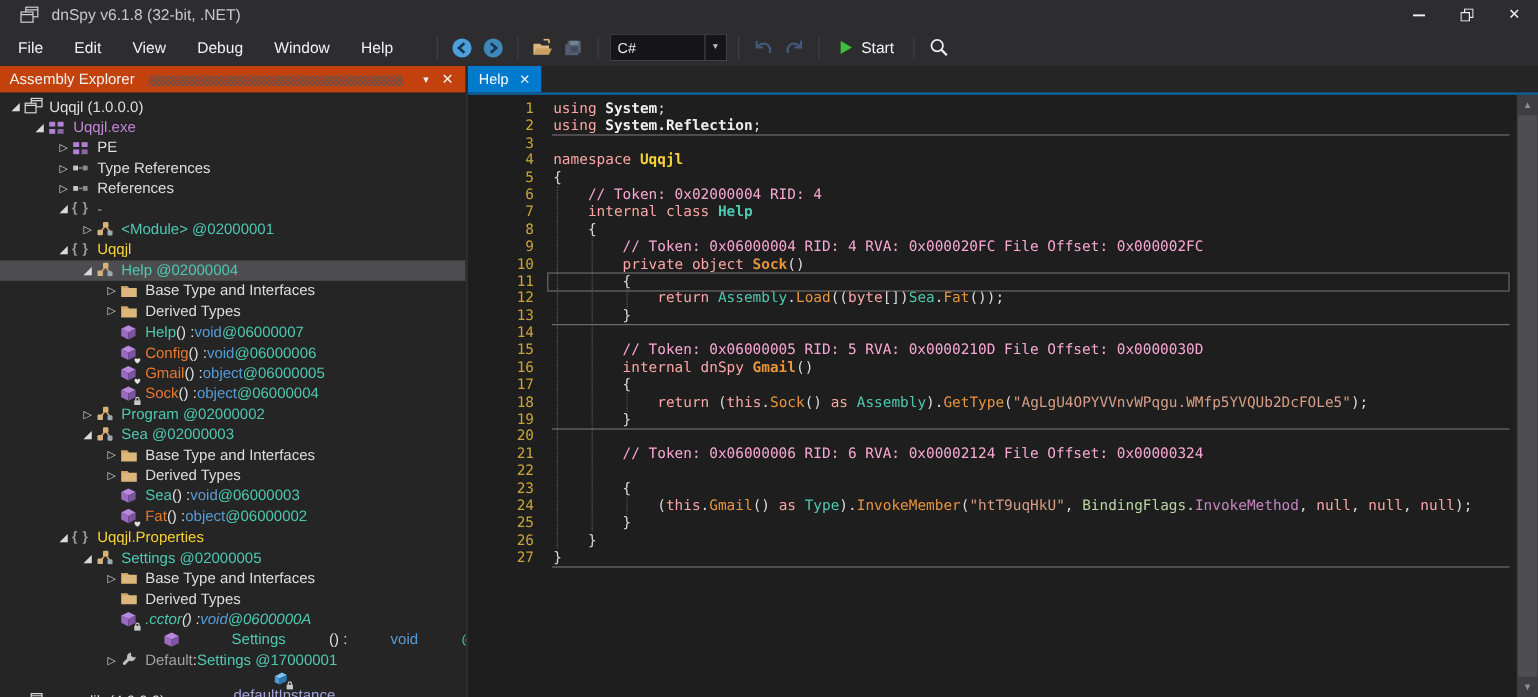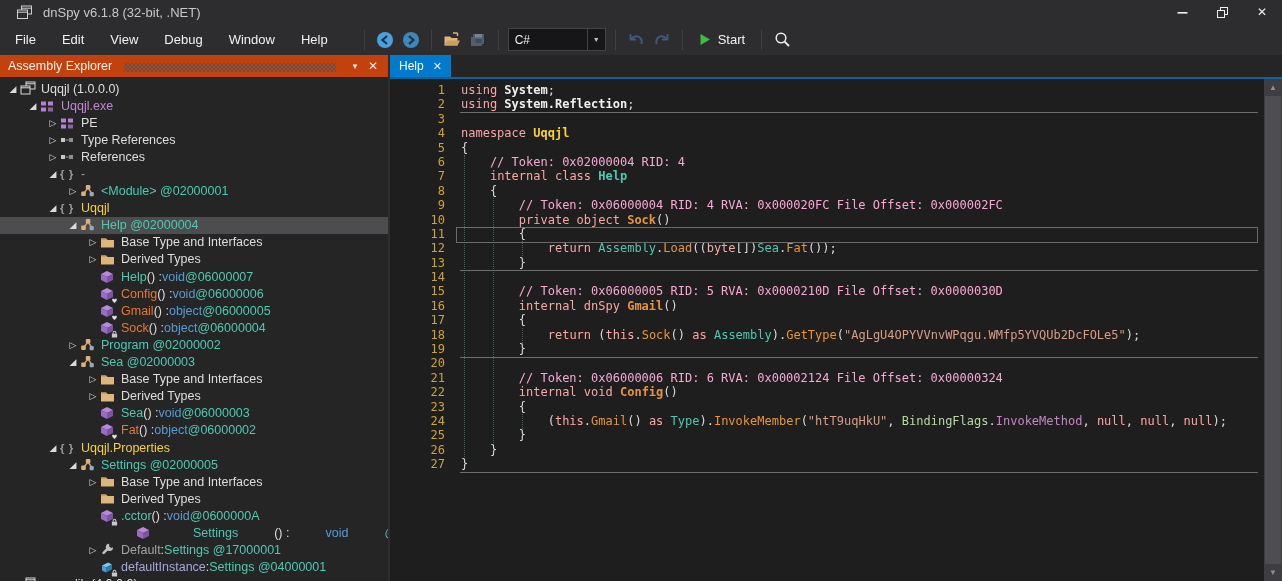--- a/index.html
+++ b/index.html
@@ -484,21 +484,21 @@
         <div class="tree-row" style="padding-left: 86px;">
           <span class="exp"></span>
           <span class="ticon">
             <svg width="15" height="13" viewBox="0 0 15 13">
               <path d="M1 2.5 L6 2.5 L7.5 4 L14 4 L14 11.5 L1 11.5 Z" fill="#DCB67A"></path>
               <path d="M1 2.5 L6 2.5 L7.5 4 L1 4 Z" fill="#C9A061"></path>
             </svg>
           </span>
           <span class="tw">Derived Types</span>
         </div>
-        <div class="tree-row" style="padding-left: 86px;">
+        <div class="tree-row" style="padding-left: 86px; font-style: italic;">
           <span class="exp"></span>
           <span class="ticon">
             <svg width="14" height="14" viewBox="0 0 14 14">
               <path d="M7 1 L13 4 L7 7 L1 4 Z" fill="#B788DB"></path>
               <path d="M1 4 L7 7 L7 13 L1 10 Z" fill="#9A6BC0"></path>
               <path d="M13 4 L7 7 L7 13 L13 10 Z" fill="#7E52A4"></path>
             </svg>
             <span class="ovl"><svg width="7" height="8" viewBox="0 0 8 9">
                 <path d="M2.5 4 V2.8 a1.5 1.5 0 0 1 3 0 V4" fill="none" stroke="#C8C8C8" stroke-width="1.2"></path>
                 <rect x="1" y="4" width="6" height="4.5" fill="#C8C8C8"></rect>
@@ -528,21 +528,21 @@
           <span class="ticon">
             <svg width="14" height="14" viewBox="0 0 14 14">
               <path d="M13 4.2 A3.6 3.6 0 1 1 9.2 0.8 L9.2 3.4 L11.2 5 Z" fill="#C0C0C0"></path>
               <rect x="1.6" y="6.8" width="7.4" height="2.6" rx="1.3" transform="rotate(-45 5.3 8.1)" fill="#C0C0C0"></rect>
             </svg>
           </span>
           <span class="tlgray">Default</span>
           <span class="tw"> : </span>
           <span class="tteal">Settings @17000001</span>
         </div>
-        <div class="tree-row" style="padding-left: 86px;">
+        <div class="tree-row" style="padding-left: 86px; flex-direction: column;">
           <span class="exp"></span>
           <span class="ticon">
             <svg width="14" height="13" viewBox="0 0 14 13">
               <path d="M2 4.5 L8 1.5 L12 3.5 L6 6.5 Z" fill="#7FC6F2"></path>
               <path d="M2 4.5 L6 6.5 L6 11.5 L2 9.5 Z" fill="#4E9CD0"></path>
               <path d="M6 6.5 L12 3.5 L12 8.5 L6 11.5 Z" fill="#2E7AB0"></path>
             </svg>
             <span class="ovl"><svg width="7" height="8" viewBox="0 0 8 9">
                 <path d="M2.5 4 V2.8 a1.5 1.5 0 0 1 3 0 V4" fill="none" stroke="#C8C8C8" stroke-width="1.2"></path>
                 <rect x="1" y="4" width="6" height="4.5" fill="#C8C8C8"></rect>
@@ -597,21 +597,21 @@
           <div class="cline"><span class="ln">12</span><span class="lt"><span class="tk-p">            </span><span class="tk-k">return </span><span class="tk-t">Assembly</span><span class="tk-p">.</span><span class="tk-m">Load</span><span class="tk-p">((</span><span class="tk-k">byte</span><span class="tk-p">[])</span><span class="tk-t">Sea</span><span class="tk-p">.</span><span class="tk-m">Fat</span><span class="tk-p">());</span></span></div>
           <div class="cline"><span class="ln">13</span><span class="lt"><span class="tk-p">        }</span></span></div>
           <div class="cline"><span class="ln">14</span><span class="lt"></span></div>
           <div class="cline"><span class="ln">15</span><span class="lt"><span class="tk-c">        // Token: 0x06000005 RID: 5 RVA: 0x0000210D File Offset: 0x0000030D</span></span></div>
           <div class="cline"><span class="ln">16</span><span class="lt"><span class="tk-p">        </span><span class="tk-k">internal dnSpy </span><span class="tk-m tk-b">Gmail</span><span class="tk-p">()</span></span></div>
           <div class="cline"><span class="ln">17</span><span class="lt"><span class="tk-p">        {</span></span></div>
           <div class="cline"><span class="ln">18</span><span class="lt"><span class="tk-p">            </span><span class="tk-k">return </span><span class="tk-p">(</span><span class="tk-k">this</span><span class="tk-p">.</span><span class="tk-m">Sock</span><span class="tk-p">() </span><span class="tk-k">as </span><span class="tk-t">Assembly</span><span class="tk-p">).</span><span class="tk-m">GetType</span><span class="tk-p">(</span><span class="tk-s">"AgLgU4OPYVVnvWPqgu.WMfp5YVQUb2DcFOLe5"</span><span class="tk-p">);</span></span></div>
           <div class="cline"><span class="ln">19</span><span class="lt"><span class="tk-p">        }</span></span></div>
           <div class="cline"><span class="ln">20</span><span class="lt"></span></div>
           <div class="cline"><span class="ln">21</span><span class="lt"><span class="tk-c">        // Token: 0x06000006 RID: 6 RVA: 0x00002124 File Offset: 0x00000324</span></span></div>
-          <div class="cline"><span class="ln">22</span><span class="lt"><span class="tk-p">        </span><span class="tk-k">internal void </span><span class="tk-m tk-b">Config</span><span class="tk-p">()</span></span></div>
+          <div class="cline"><span class="ln">22</span></div>
           <div class="cline"><span class="ln">23</span><span class="lt"><span class="tk-p">        {</span></span></div>
           <div class="cline"><span class="ln">24</span><span class="lt"><span class="tk-p">            (</span><span class="tk-k">this</span><span class="tk-p">.</span><span class="tk-m">Gmail</span><span class="tk-p">() </span><span class="tk-k">as </span><span class="tk-t">Type</span><span class="tk-p">).</span><span class="tk-m">InvokeMember</span><span class="tk-p">(</span><span class="tk-s">"htT9uqHkU"</span><span class="tk-p">, </span><span class="tk-e">BindingFlags</span><span class="tk-p">.</span><span class="tk-ev">InvokeMethod</span><span class="tk-p">, </span><span class="tk-k">null</span><span class="tk-p">, </span><span class="tk-k">null</span><span class="tk-p">, </span><span class="tk-k">null</span><span class="tk-p">);</span></span></div>
           <div class="cline"><span class="ln">25</span><span class="lt"><span class="tk-p">        }</span></span></div>
           <div class="cline"><span class="ln">26</span><span class="lt"><span class="tk-p">    }</span></span></div>
           <div class="cline"><span class="ln">27</span><span class="lt"><span class="tk-p">}</span></span></div>
         </div>
       <div class="csep" id="sep1"></div>
       <div class="csep" id="sep2"></div>
       <div class="csep" id="sep3"></div>
       <div class="csep" id="sep4"></div>

